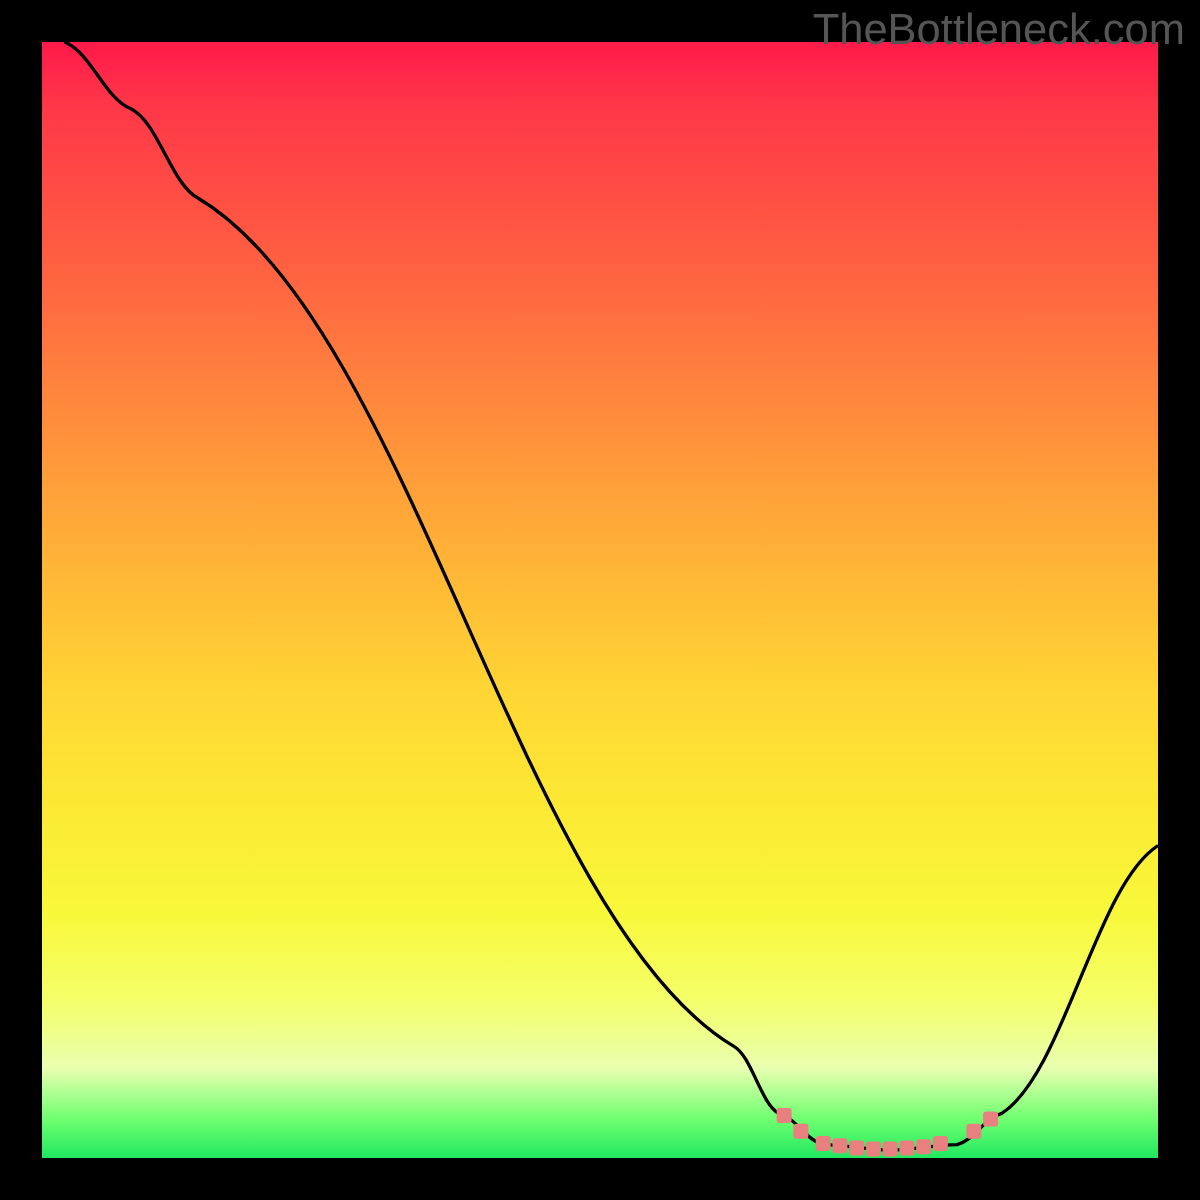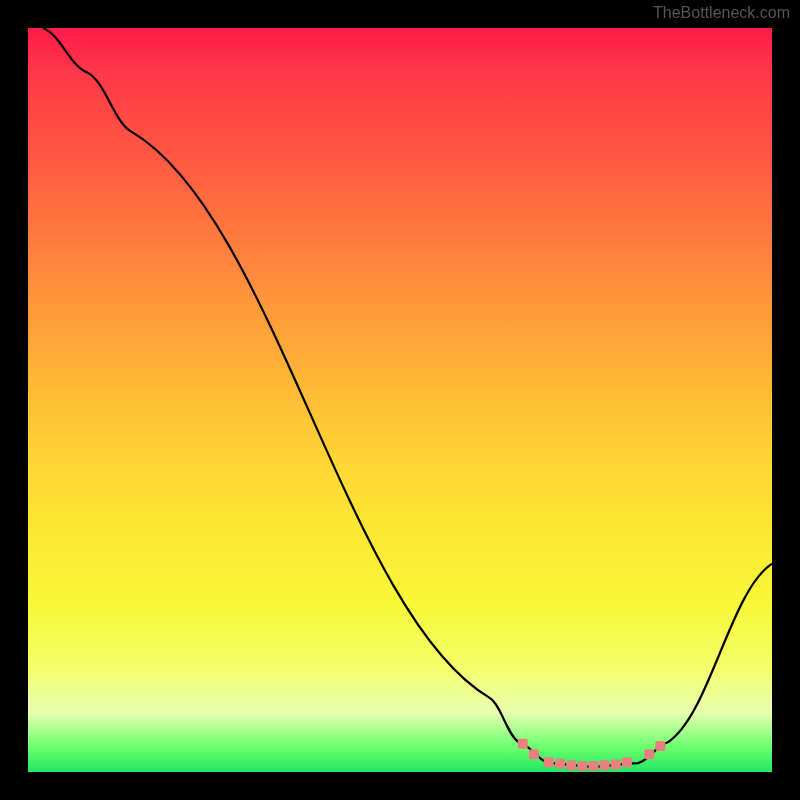--- a/index.html
+++ b/index.html
@@ -9,21 +9,21 @@
     width: 800px;
     height: 800px;
     position: relative;
     font-family: Arial, sans-serif;
   }
   .watermark {
     position: absolute;
     top: 4px;
     right: 10px;
     color: #555;
-    font-size: 16px;
+    font-size: 29px;
     font-weight: 500;
     z-index: 10;
   }
   .plot-area {
     position: absolute;
     left: 28px;
     top: 28px;
     width: 744px;
     height: 744px;
   }

